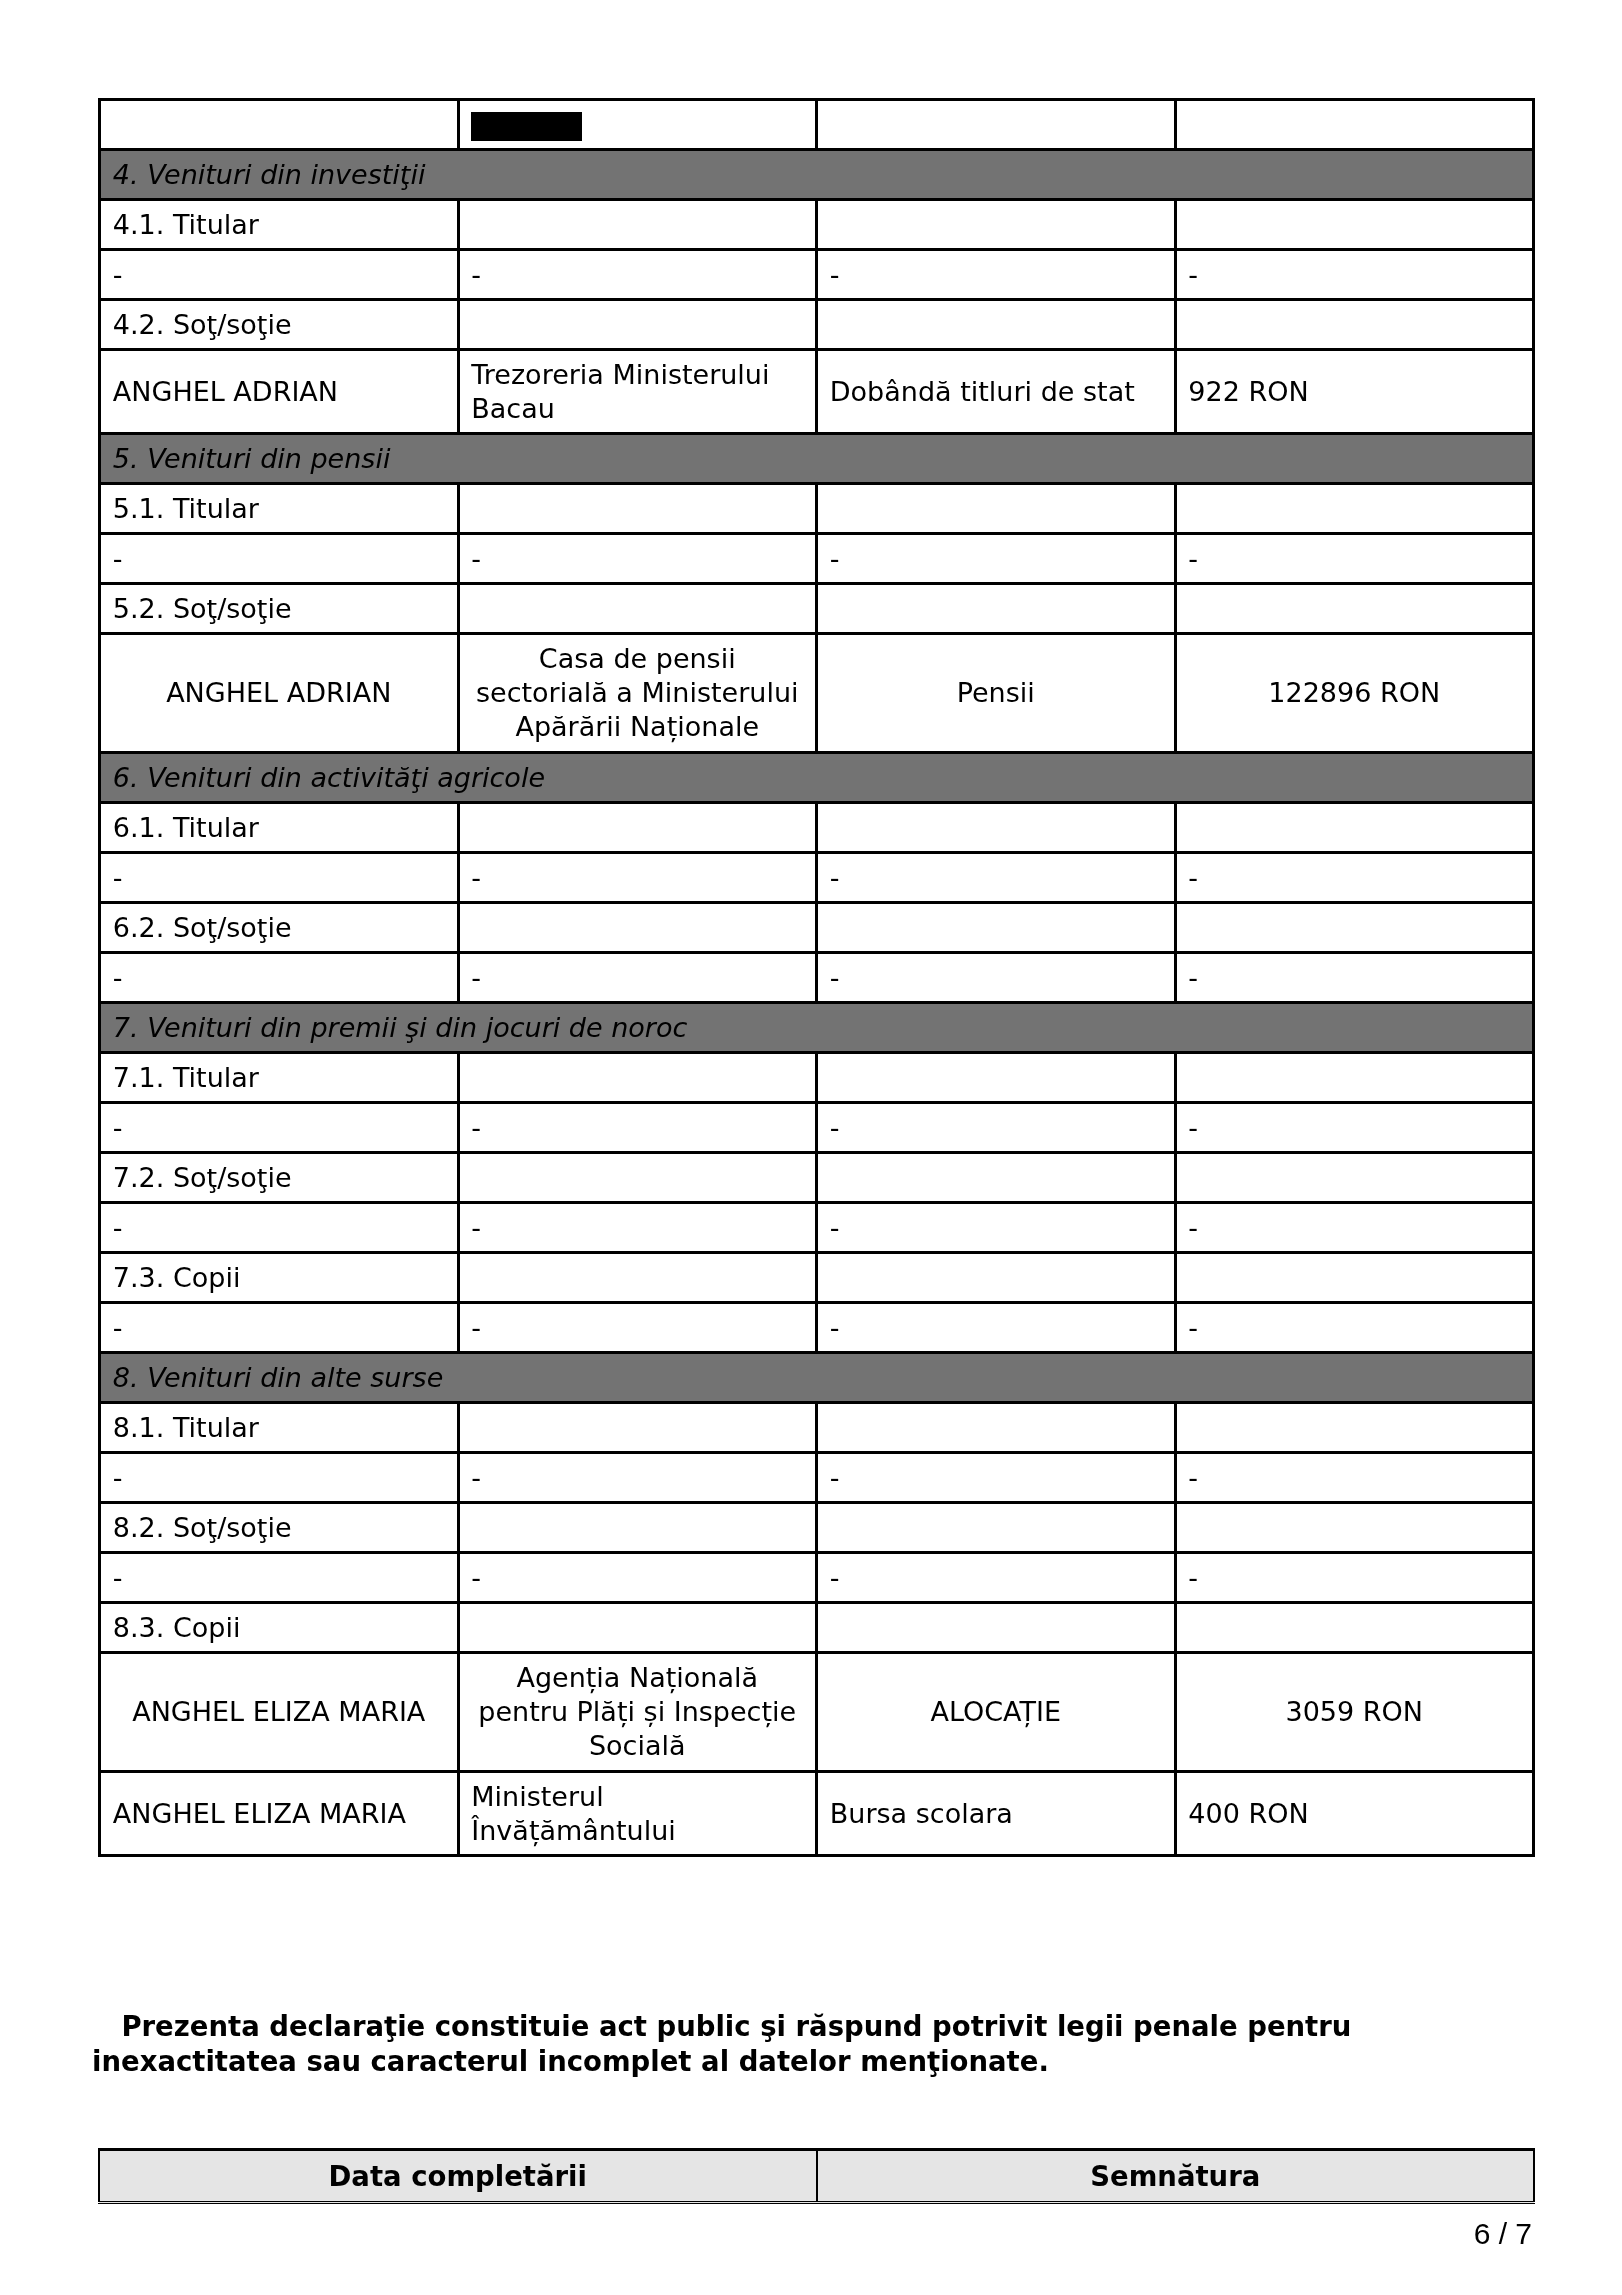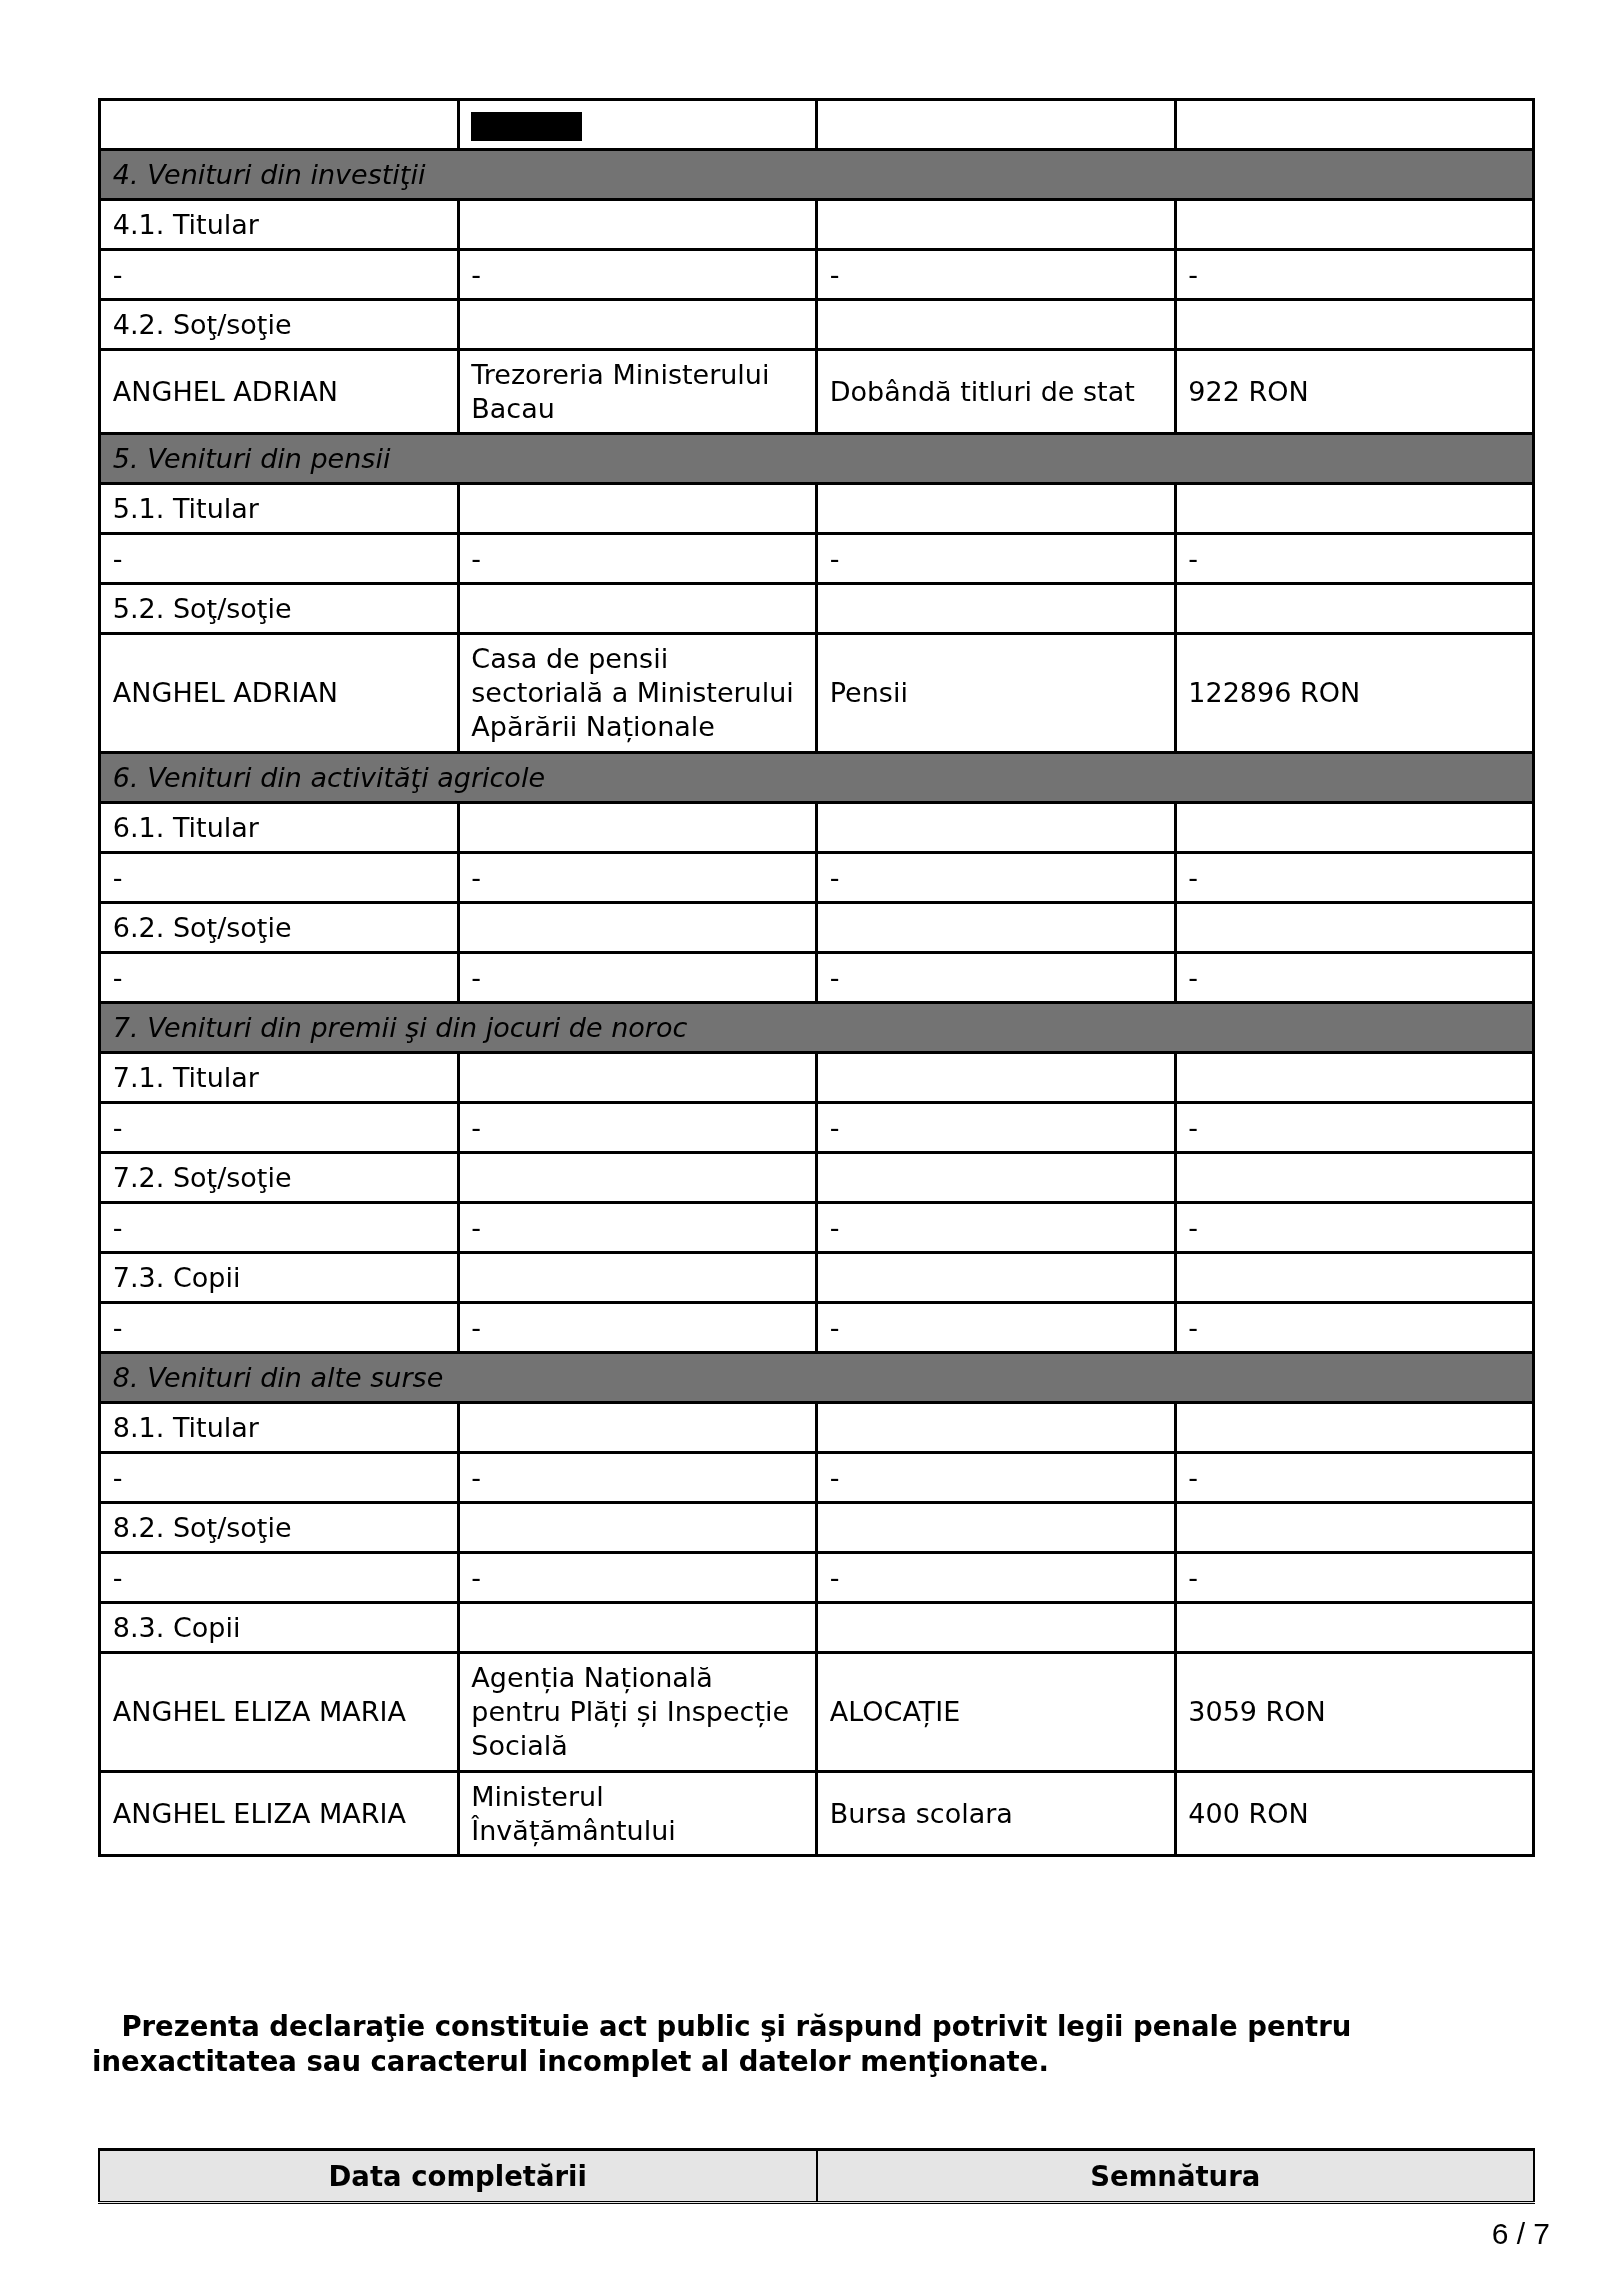--- a/index.html
+++ b/index.html
@@ -4,30 +4,30 @@
 <style>
   html, body { margin:0; padding:0; background:#fff; }
   body { width:1622px; height:2295px; position:relative; overflow:hidden;
          font-family:"DejaVu Sans", sans-serif; color:#000; }
   table.main { position:absolute; left:98px; top:98px; width:1437px;
          border-collapse:collapse; table-layout:fixed; }
   table.main td { border:3.3px solid #000; padding:0 11.8px; font-size:27px;
          line-height:34px; vertical-align:middle; }
   tr.r1 td { height:47px; }
   tr.r2 td { height:81px; }
-  tr.r3 td { height:116px; }
+  tr.r3 td { height:116px;text-align:center; }
   tr.sec td { background:#737373; font-style:italic; height:47px; }
   .redact { display:inline-block; width:111px; height:29px; background:#000; vertical-align:middle; }
   .stmt { position:absolute; left:92px; top:2009px; width:1437px; font-weight:bold;
           font-size:27.5px; line-height:35px; text-indent:29.4px; }
   table.sig { position:absolute; left:98px; top:2148px; width:1437px;
           border-collapse:collapse; table-layout:fixed; border-top:3.9px solid #000; border-bottom:3.9px double #000; }
   table.sig td { background:#e5e5e5; border:2px solid #000; text-align:center; font-weight:bold;
           font-size:27.5px; height:48px; }
-  .page { position:absolute; right:72px; top:2217px; font-family:"Liberation Sans", sans-serif;
+  .page { position:absolute; right:90px; top:2217px; font-family:"Liberation Sans", sans-serif;
           font-size:30px; }
 </style>
 </head>
 <body>
 
 <table class="main">
   <colgroup>
       <col>
       <col>
       <col>

